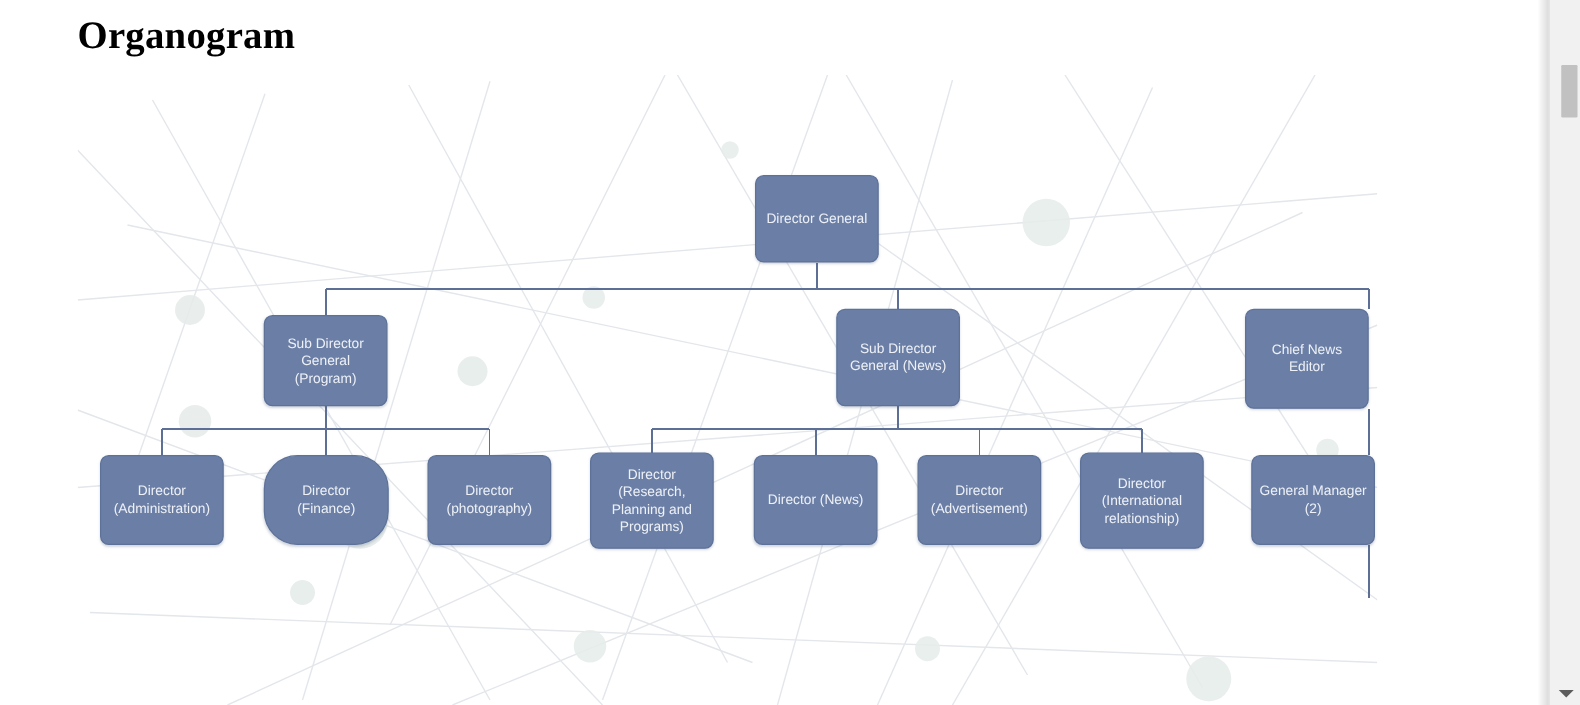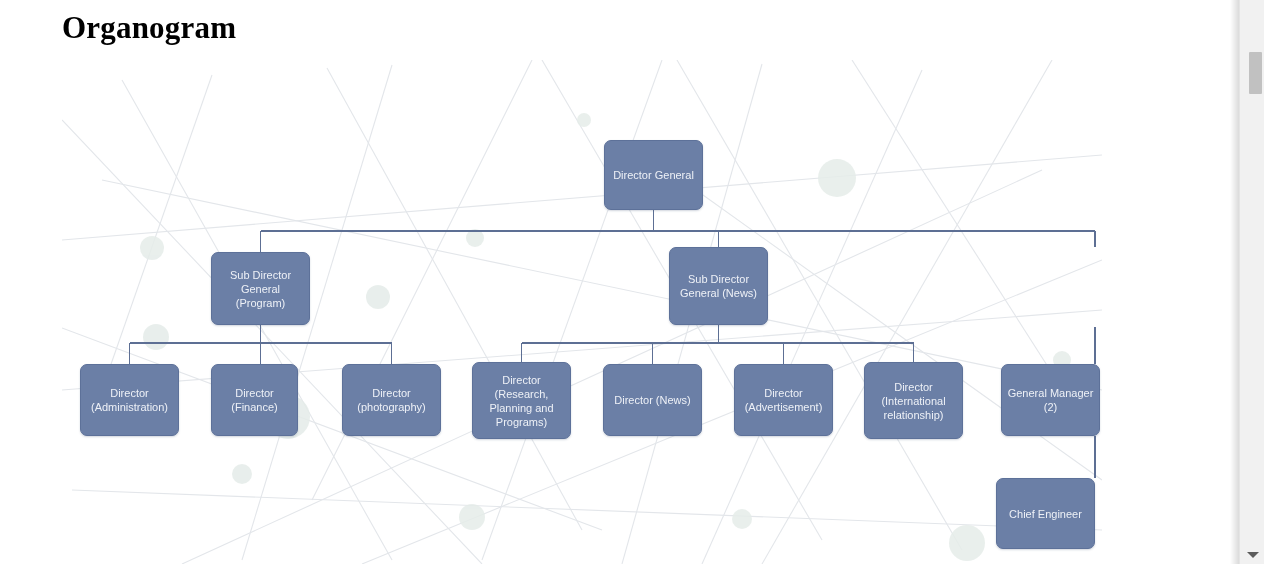--- a/index.html
+++ b/index.html
@@ -211,27 +211,30 @@
       <span>Sub Director
 General
 (Program)</span>
     </div>
 
     <div class="node" style="left:607px;  top:187px; width:99px;  height:78px;">
       <span>Sub Director
 General (News)</span>
     </div>
 
+    <div class="node" style="left:934px;  top:187px; width:99px;  height:80px;">
+      <span>Chief News Editor</span>
+    </div>
 
     <div class="node" style="left:18px;   top:304px; width:99px;  height:72px;">
       <span>Director
 (Administration)</span>
     </div>
 
-    <div class="node" style="left:149px;  top:304px; width:87px;  height:72px;">
+    <div class="node" style="left:149px;  top:304px; width:100px;  height:72px;border-radius:27px;">
       <span>Director (Finance)</span>
     </div>
 
     <div class="node" style="left:280px;  top:304px; width:99px;  height:72px;">
       <span>Director
 (photography)</span>
     </div>
 
     <div class="node" style="left:410px;  top:302px; width:99px;  height:77px;">
       <span>Director
@@ -253,23 +256,20 @@
       <span>Director
 (International
 relationship)</span>
     </div>
 
     <div class="node" style="left:939px;  top:304px; width:99px;  height:72px;">
       <span>General Manager
 (2)</span>
     </div>
 
-    <div class="node" style="left:934px;  top:418px; width:99px;  height:71px;">
-      <span>Chief Engineer</span>
-    </div>
 
   </div>
 </div>
 
 <div id="scroll-shadow"></div>
 <div id="scroll-gutter">
   <div id="scroll-thumb"></div>
   <div id="scroll-down-arrow"></div>
 </div>
 

